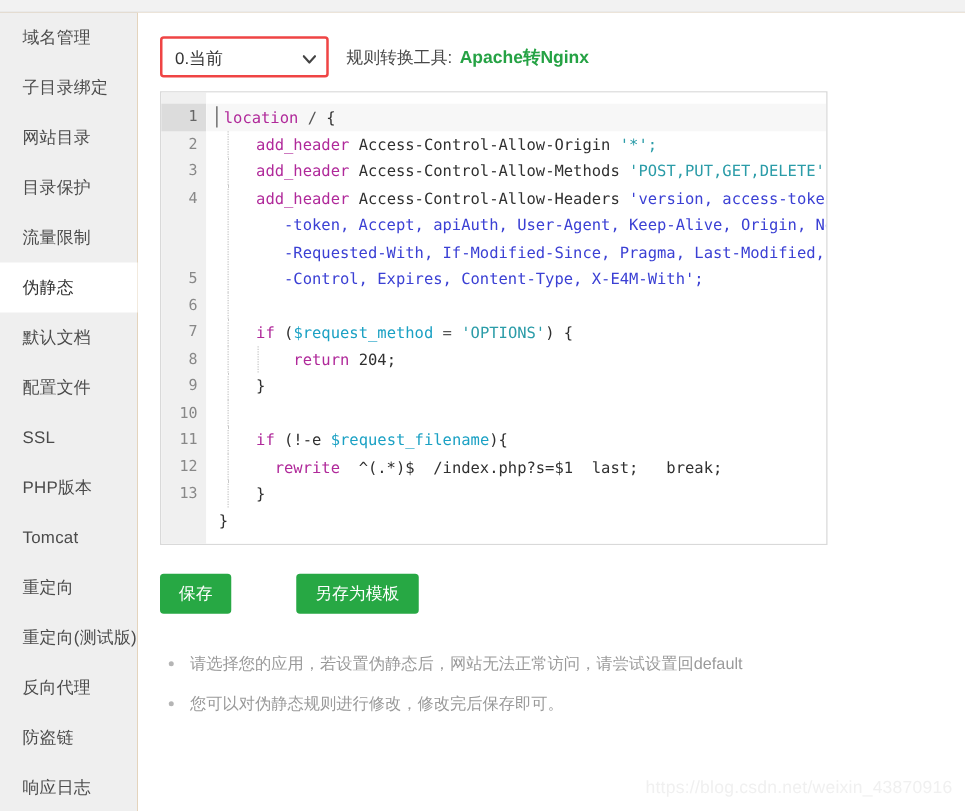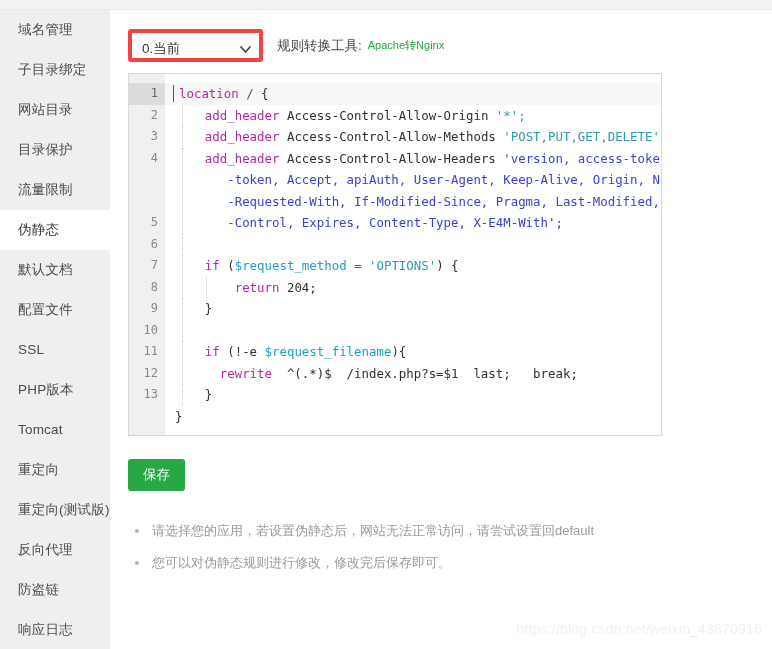--- a/index.html
+++ b/index.html
@@ -58,21 +58,21 @@
   
   .toolbar {
     position: absolute;
     left: 18px; top: 19px;
     display: flex;
     align-items: center;
   }
   .select-wrap {
     position: relative;
     width: 135px; height: 33px;
-    border: 4px solid #ef4444;
+    border: 2px solid #ef4444;
     border-radius: 3px;
     background: #ffffff;
   }
   .select-val {
     position: absolute;
     left: 10px; top: 0;
     line-height: 31px;
     font-size: 13.5px;
     color: #333333;
   }
@@ -84,25 +84,26 @@
   .caret svg { display: block; }
 
   .tool-label {
     margin-left: 14px;
     font-size: 13.5px;
     color: #484848;
     white-space: nowrap;
   }
   .tool-link {
     margin-left: 6px;
-    font-size: 11px;
+    font-size: 14px;
     color: #25a244;
     text-decoration: none;
     white-space: nowrap;
     cursor: pointer;
+    font-weight: bold;
   }
 
   
   .editor {
     position: absolute;
     left: 18px; top: 63px;
     width: 534px; height: 363px;
     border: 1px solid #d9d9d9;
     background: #ffffff;
     overflow: hidden;
@@ -318,20 +319,21 @@
 
         <div class="cline"><span class="ig i1"></span><span class="pln">    </span><span class="pln">}</span></div>
 
         <div class="cline"><span class="pln">}</span></div>
 
       </div>
     </div>
 
     <div class="btnrow">
       <button class="btn">保存</button>
+      <button class="btn">另存为模板</button>
     </div>
 
     <div class="notes">
       <div class="note"><span class="dot"></span><span>请选择您的应用，若设置伪静态后，网站无法正常访问，请尝试设置回default</span></div>
       <div class="note"><span class="dot"></span><span>您可以对伪静态规则进行修改，修改完后保存即可。</span></div>
     </div>
 
     <div class="watermark">https://blog.csdn.net/weixin_43870916</div>
 
   </div>

